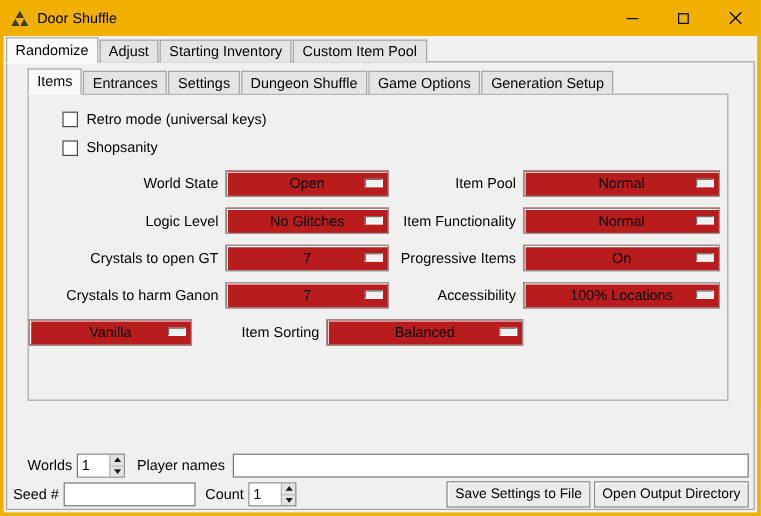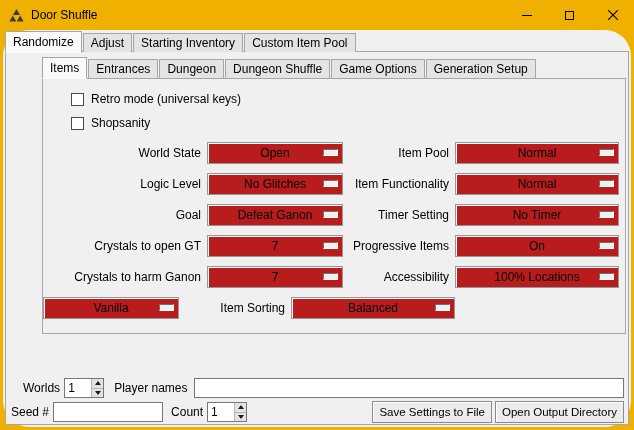--- a/index.html
+++ b/index.html
@@ -17,30 +17,30 @@
   
   .titlebar{position:absolute;top:0;left:0;width:100%;height:30px;display:flex;align-items:center;}
   .app-icon{display:flex;margin-left:9px;}
   .title-text{margin-left:7px;}
   .caption-buttons{margin-left:auto;height:100%;display:flex;}
   .caption-btn{width:43px;height:100%;display:flex;align-items:center;justify-content:center;cursor:default;}
   .min-glyph{display:block;width:10px;height:1px;background:#000;}
   .max-glyph{display:block;width:9px;height:9px;border:1px solid #000;}
 
   
-  .client{position:absolute;left:3px;top:30px;width:628px;height:397px;background:var(--window-bg);border-radius:26px;}
+  .client{position:absolute;left:3px;top:30px;width:628px;height:397px;background:var(--window-bg);}
 
   
   .tabs{display:flex;align-items:flex-end;position:relative;z-index:3;}
   .tab{height:19px;display:flex;align-items:center;padding:0 7px;border:1px solid var(--tab-border);border-bottom:none;background:#e4e4e4;margin-right:1px;white-space:nowrap;cursor:default;}
   .tab.selected{height:22px;background:#fafafa;margin-bottom:-1px;border-bottom:1px solid #fafafa;}
   .outer-tabs{height:22px;padding-left:2px;}
   .outer-pane{position:absolute;left:2px;top:21px;right:2px;bottom:2px;border:1px solid var(--tab-border);background:var(--window-bg);z-index:1;}
 
-  .inner-notebook{position:absolute;left:36px;top:5px;}
+  .inner-notebook{position:absolute;left:17px;top:5px;}
   .inner-tabs{height:21px;}
   .inner-pane{position:relative;width:584px;height:256px;border:1px solid var(--tab-border);background:var(--window-bg);}
 
   
   .check-row{display:flex;align-items:center;height:24px;margin-left:28px;}
   .check-row.first{margin-top:8px;}
   .checkbox{width:13px;height:13px;background:#fff;border:1px solid #494949;flex:none;}
   .check-label{margin-left:7px;}
 
   
@@ -112,21 +112,21 @@
       <div class="tab">Starting Inventory</div>
       <div class="tab">Custom Item Pool</div>
     </div>
 
     <div class="outer-pane">
 
       <div class="inner-notebook">
         <div class="tabs inner-tabs">
           <div class="tab selected">Items</div>
           <div class="tab">Entrances</div>
-          <div class="tab">Dungeon</div>
+          <div class="tab">Settings</div>
           <div class="tab">Dungeon Shuffle</div>
           <div class="tab">Game Options</div>
           <div class="tab">Generation Setup</div>
         </div>
 
         <div class="inner-pane">
 
           <div class="check-row first">
             <span class="checkbox"></span>
             <span class="check-label">Retro mode (universal keys)</span>
@@ -157,32 +157,20 @@
                 <span class="om-value">No Glitches</span>
                 <span class="om-indicator"></span>
               </div>
               <span class="s-label right">Item Functionality</span>
               <div class="optionmenu om-right">
                 <span class="om-value">Normal</span>
                 <span class="om-indicator"></span>
               </div>
             </div>
 
-            <div class="setting-row">
-              <span class="s-label left">Goal</span>
-              <div class="optionmenu om-left">
-                <span class="om-value">Defeat Ganon</span>
-                <span class="om-indicator"></span>
-              </div>
-              <span class="s-label right">Timer Setting</span>
-              <div class="optionmenu om-right">
-                <span class="om-value">No Timer</span>
-                <span class="om-indicator"></span>
-              </div>
-            </div>
 
             <div class="setting-row">
               <span class="s-label left">Crystals to open GT</span>
               <div class="optionmenu om-left">
                 <span class="om-value">7</span>
                 <span class="om-indicator"></span>
               </div>
               <span class="s-label right">Progressive Items</span>
               <div class="optionmenu om-right">
                 <span class="om-value">On</span>

